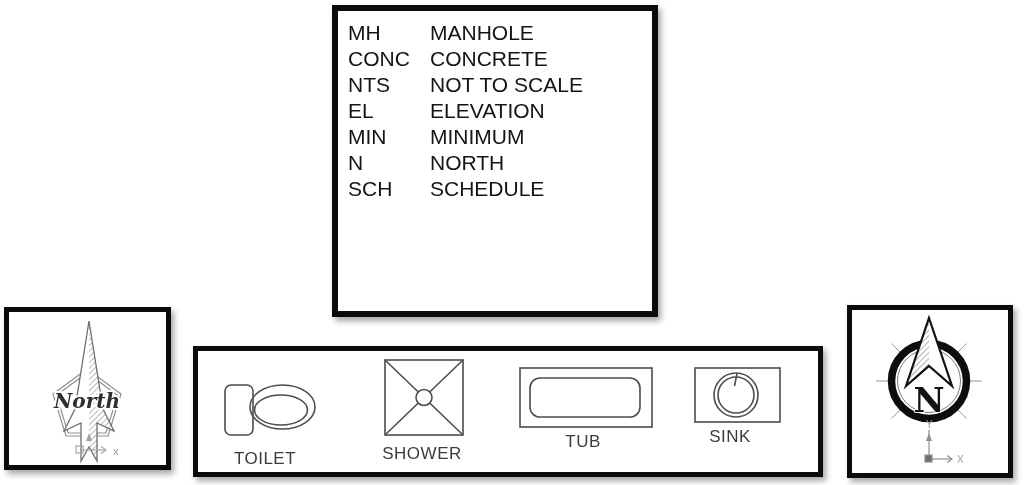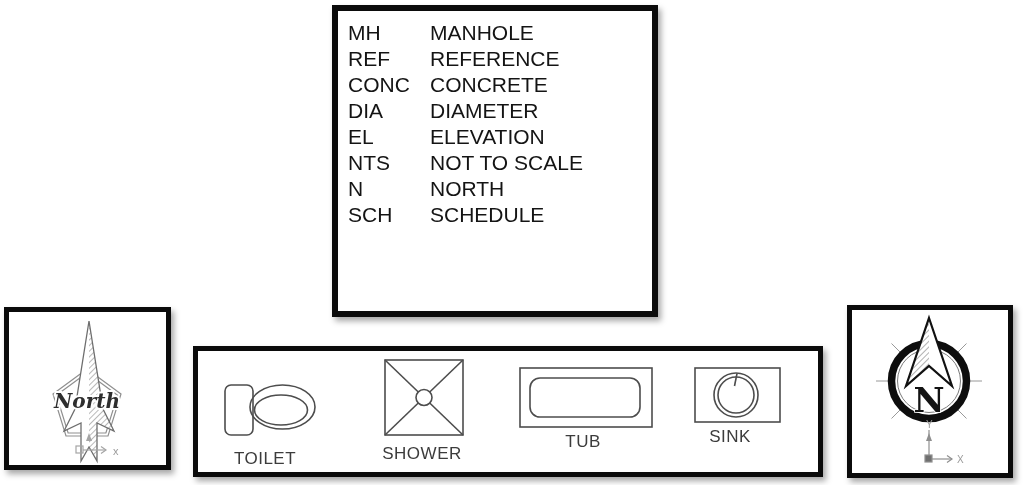--- a/index.html
+++ b/index.html
@@ -25,25 +25,24 @@
   .axis-label{fill:#9b9b9b;font-family:"Liberation Sans",sans-serif;}
 </style>
 </head>
 <body>
 
 <div id="canvas">
 
   <div id="abbrev-box" class="panel">
     <div id="abbrev-list">
         <div class="legend-row"><span class="code">MH</span><span class="def">MANHOLE</span></div>
-        <div class="legend-row"><span class="code">REF</span><span class="def">REFERENCE</span></div>
         <div class="legend-row"><span class="code">CONC</span><span class="def">CONCRETE</span></div>
-        <div class="legend-row"><span class="code">DIA</span><span class="def">DIAMETER</span></div>
+        <div class="legend-row"><span class="code">NTS</span><span class="def">NOT TO SCALE</span></div>
         <div class="legend-row"><span class="code">EL</span><span class="def">ELEVATION</span></div>
-        <div class="legend-row"><span class="code">NTS</span><span class="def">NOT TO SCALE</span></div>
+        <div class="legend-row"><span class="code">MIN</span><span class="def">MINIMUM</span></div>
         <div class="legend-row"><span class="code">N</span><span class="def">NORTH</span></div>
         <div class="legend-row"><span class="code">SCH</span><span class="def">SCHEDULE</span></div>
       </div>
   </div>
 
   <div id="north-box" class="panel">
     <svg width="157" height="153" viewBox="0 0 157 153">
       <defs>
         <pattern id="hatchL" patternUnits="userSpaceOnUse" width="4" height="4" patternTransform="rotate(45)">
           <line x1="0" y1="0" x2="0" y2="4" stroke="#8a8a8a" stroke-width="1.2"></line>

